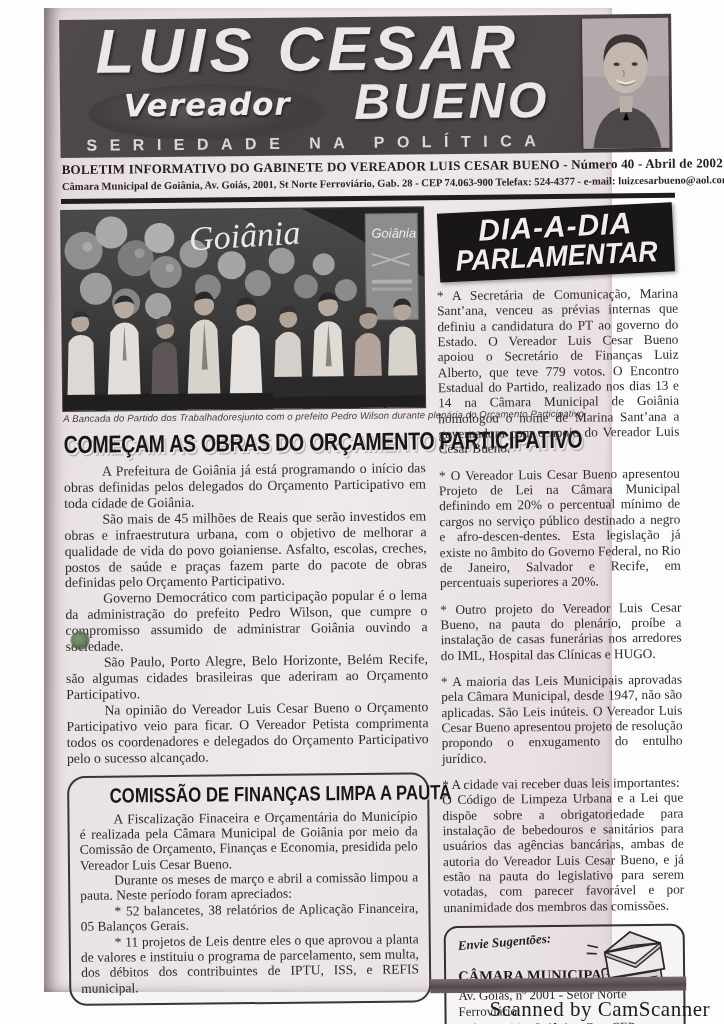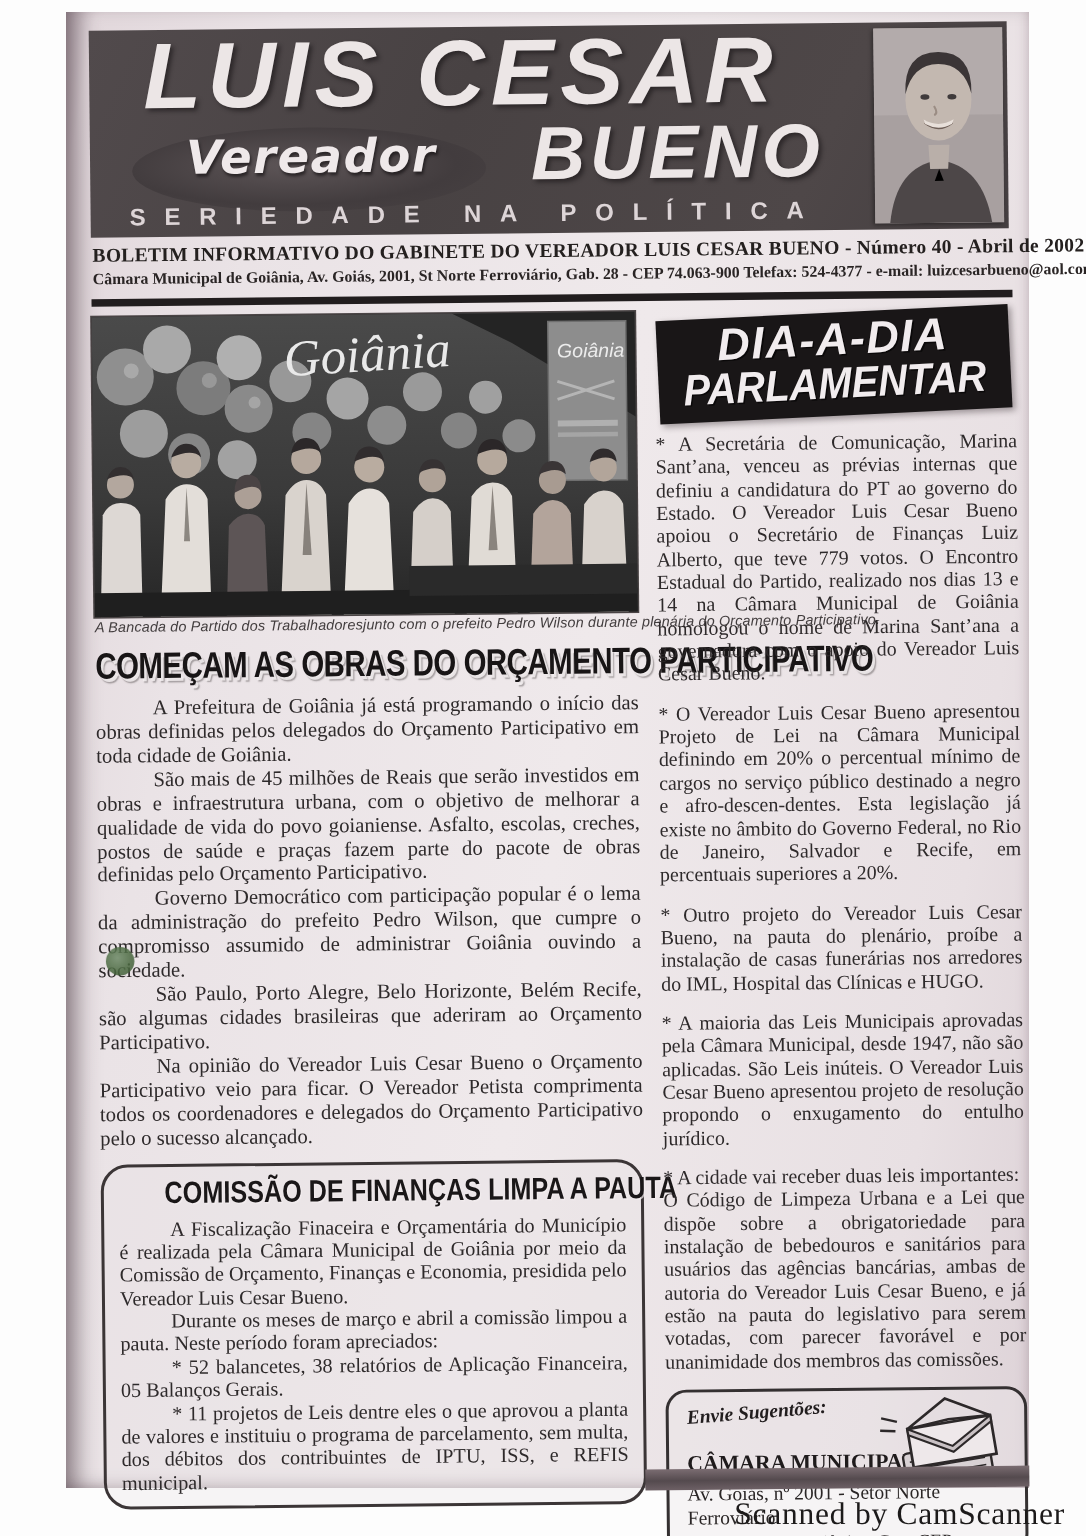--- a/index.html
+++ b/index.html
@@ -2,21 +2,21 @@
 <html><head>
 <meta charset="utf-8">
 <style>
   html,body{margin:0;padding:0;}
   body{
     width:724px;height:1024px;position:relative;overflow:hidden;
     background:#fdfdfd;
     font-family:"Liberation Serif", serif;
   }
   .page{
-    position:absolute;left:44px;top:8px;width:642px;height:984px;
+    position:absolute;left:44px;top:8px;width:568px;height:984px;
     background:linear-gradient(100deg,#cfc3c9 0%, #e2d8dc 2.5%, #eae3e6 18%, #efe9eb 52%, #e8e0e3 86%, #ddd2d7 100%);
     box-shadow: inset 16px 0 16px -10px rgba(62,44,54,.6), inset -5px 0 9px -6px rgba(120,95,108,.4), inset 0 -8px 12px -8px rgba(90,70,80,.45);
   }
   .tilt{position:absolute;inset:0;transform:rotate(-0.6deg);transform-origin:55% 0;}
   
   .masthead-box{
     position:absolute;left:15px;top:9px;width:612px;height:138px;
     background:linear-gradient(115deg,#514a4c 0%, #484243 40%, #4e4748 78%, #453f41 100%);
     overflow:hidden;
   }

